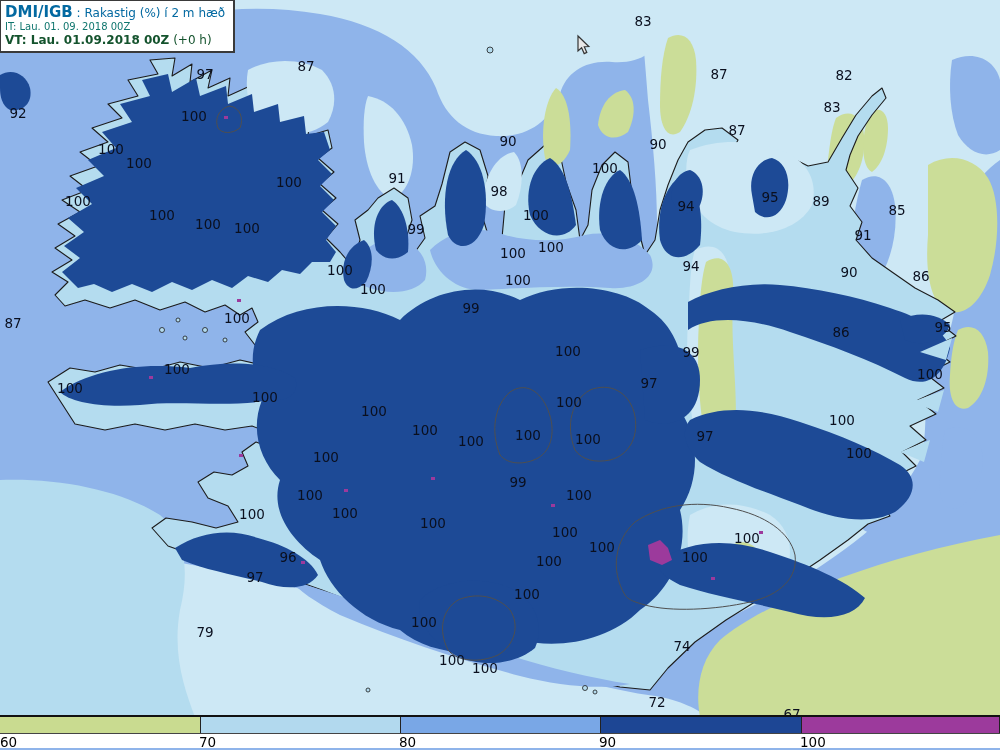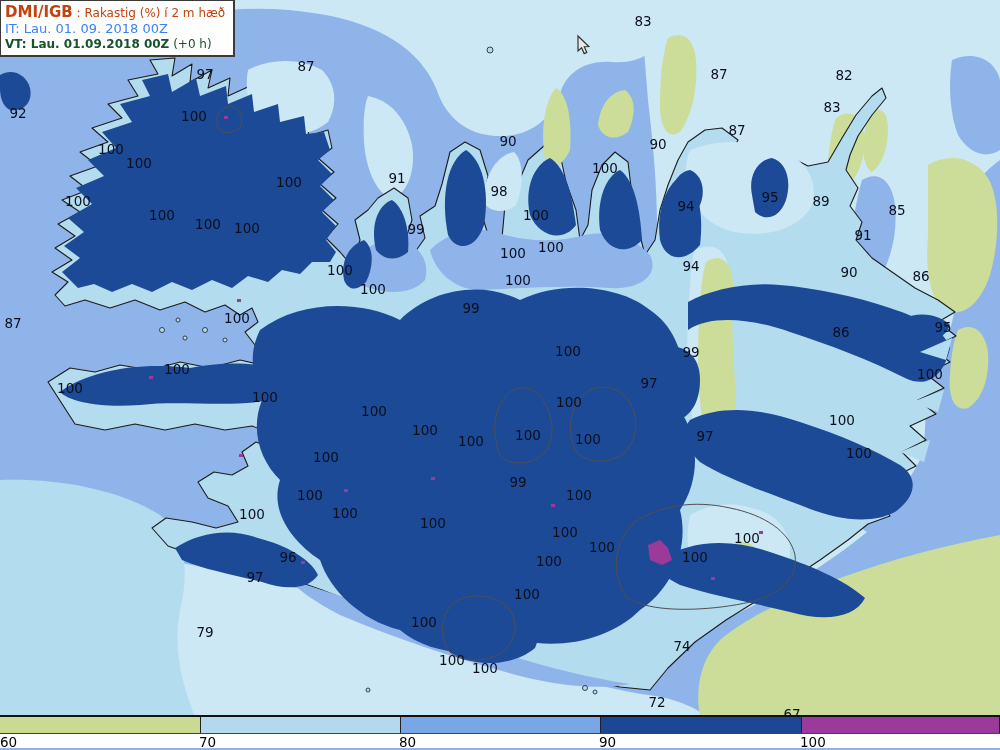--- a/index.html
+++ b/index.html
@@ -3,23 +3,23 @@
 <meta charset="utf-8">
 <style>
   html,body{margin:0;padding:0;background:#e8e8e8;}
   #screen{position:relative;width:1000px;height:750px;overflow:hidden;
           font-family:"DejaVu Sans","Liberation Sans",sans-serif;background:#8fb4ea;}
   #mapsvg{position:absolute;left:0;top:0;}
   .map-label{font-family:"DejaVu Sans","Liberation Sans",sans-serif;font-size:13.5px;fill:#0a0f1e;text-anchor:middle;}
   
   #titlebox{position:absolute;left:0;top:0;background:#ffffff;border:1px solid #3a3a3a;
             border-right-width:2px;border-bottom-width:2px;padding:2px 8px 3px 4px;line-height:1.22;z-index:5;}
-  #titlebox .l1{font-size:12px;color:#c2410c;white-space:nowrap;}
+  #titlebox .l1{font-size:12px;color:#0369a1;white-space:nowrap;}
   #titlebox .brand{font-weight:bold;font-size:15px;letter-spacing:0px;}
-  #titlebox .l2{font-size:13px;color:#3b82f6;white-space:nowrap;}
+  #titlebox .l2{font-size:10px;color:#0f766e;white-space:nowrap;}
   #titlebox .l3{font-size:12px;color:#14532d;white-space:nowrap;}
   #titlebox .l3 b{font-weight:bold;}
   
   #legend{position:absolute;left:0;bottom:0;width:1000px;height:35px;z-index:6;}
   #legend-topline{position:absolute;left:0;top:0;width:100%;height:2px;background:#111;}
   #legend-bar{position:absolute;left:0;top:2px;width:100%;height:16px;display:flex;border-bottom:1px solid #444;}
   #legend-bar .seg{height:100%;border-right:1px solid #222;box-sizing:border-box;}
   #legend-bar .seg:first-child{border-left:none;}
   #legend-ticks{position:absolute;left:0;top:19px;width:100%;height:14px;background:#fff;}
   #legend-ticks .tick{position:absolute;top:0px;font-size:13.5px;color:#000;transform:translateX(-2px);}

